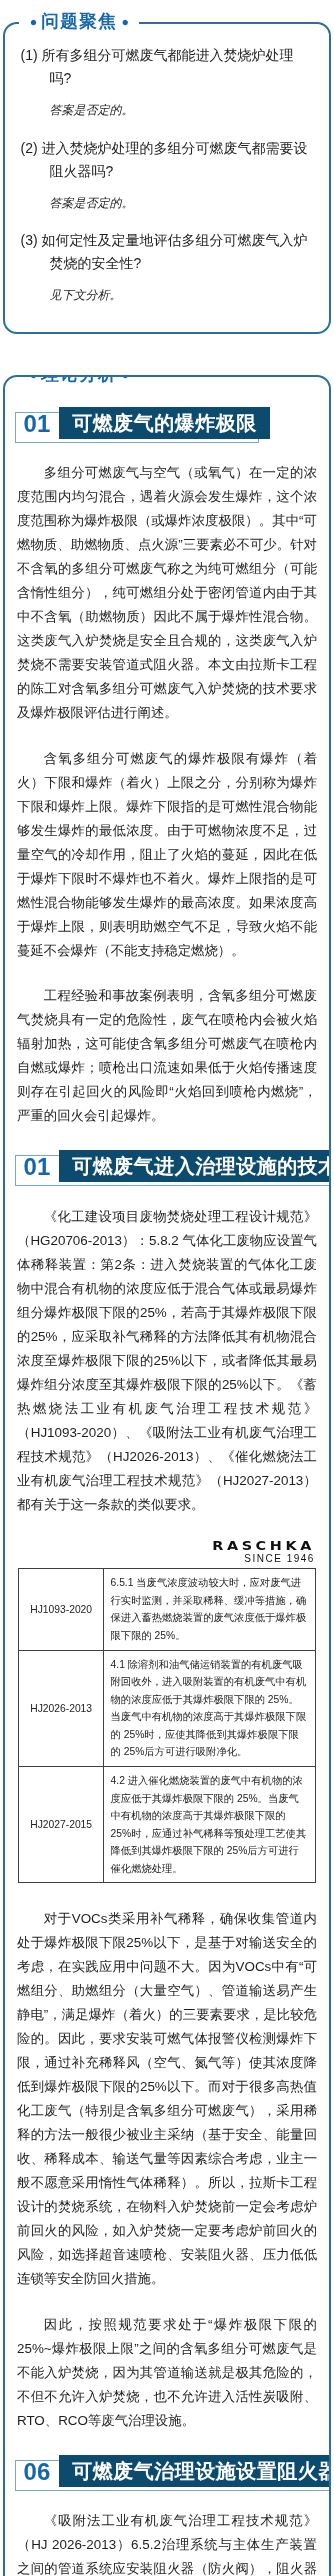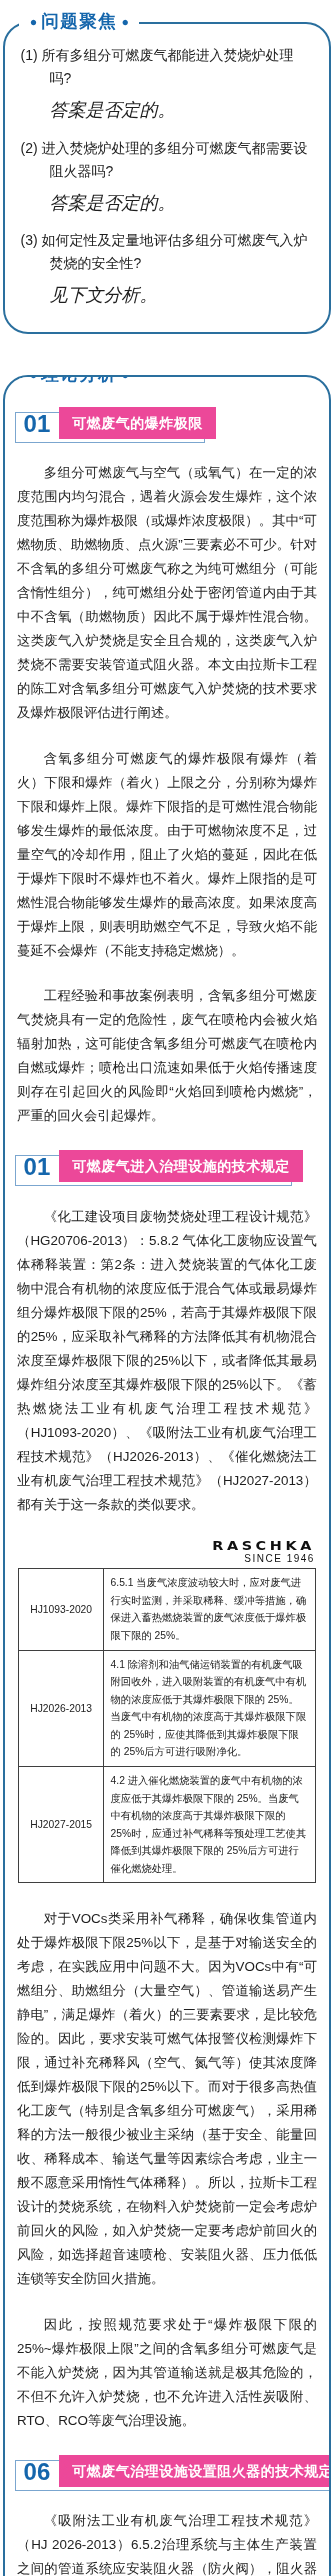--- a/index.html
+++ b/index.html
@@ -9,21 +9,21 @@
     margin:0 auto;
     background:#ffffff;
     overflow:hidden;
     font-family:"Liberation Sans", sans-serif;
     color:#1e1e1e;
   }
   .panel{
     position:relative;
     margin:0 3.1px;
     border:2.1px solid #2a6f9e;
-    border-radius:25px;
+    border-radius:14px;
     background:#ffffff;
     box-sizing:border-box;
   }
   .panel-label{
     position:absolute;
     top:-13.4px;left:14.4px;
     background:#ffffff;
     padding:0 6.2px;
     font-size:17.5px;
     font-weight:bold;
@@ -45,21 +45,21 @@
     min-height:241px;
   }
   .q{
     font-size:14px;
     line-height:23px;
     margin:0 0 10.3px 0;
     padding-left:29px;
     text-indent:-29px;
   }
   .a{
-    font-size:18px;
+    font-size:12px;
     line-height:20.6px;
     margin:0 0 15.5px 0;
     padding-left:29px;
     font-style:italic;
   }
   .panel-a{
     margin-top:41px;
     padding:15.5px 8.8px 9.3px 8.8px;
     height:2832px;
     overflow:hidden;
@@ -84,23 +84,23 @@
   }
   .badge .num{
     width:44px;
     text-align:center;
     font-size:24px;
     font-weight:bold;
     color:#1566ac;
     line-height:34px;
   }
   .badge .title{
-    background:#ec4899;
+    background:#0c4a6e;
     color:#ffffff;
-    font-size:14px;
+    font-size:20px;
     font-weight:bold;
     line-height:32px;
     padding:0 13.4px;
     white-space:nowrap;
     letter-spacing:0.5px;
   }
   .body-p{
     font-size:13.4px;
     line-height:24px;
     margin:0 3.1px 21.6px 3.1px;

